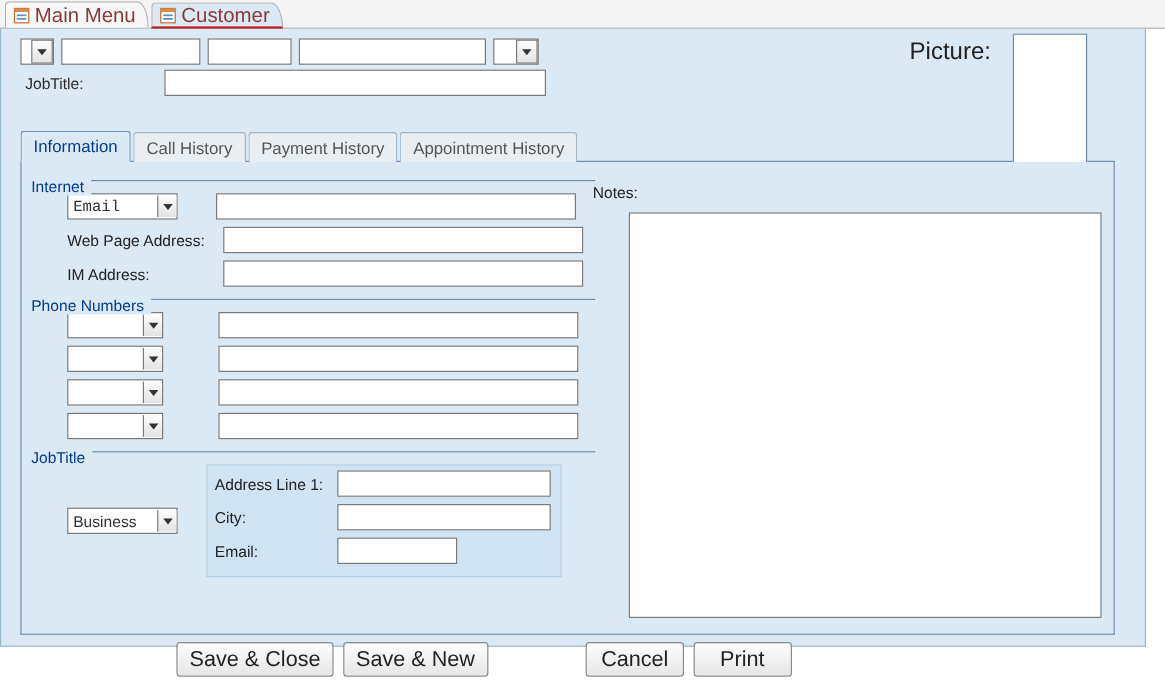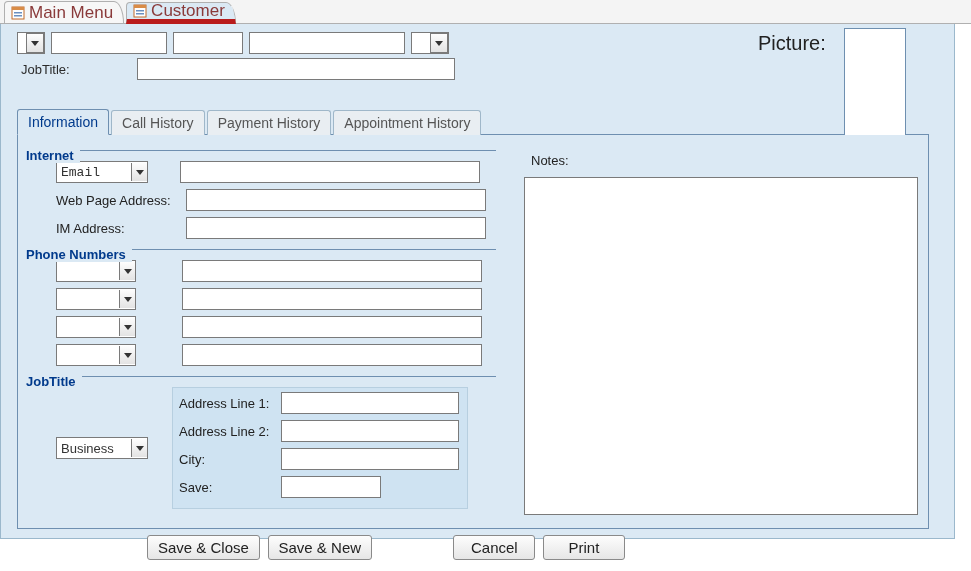--- a/index.html
+++ b/index.html
@@ -38,21 +38,21 @@
     margin-right: 2px;
     font-size: 17px;
     color: #8a3a3a;
     cursor: pointer;
     position: relative;
     margin-top: 48px;
   }
   .doc-tab svg { margin-right: 4px; }
   .doc-tab.active {
     background: #dbe9f4;
-    border-bottom: 5px solid #b91c1c;
+    border-bottom: 2px solid #b91c1c;
     margin-bottom: -1px;
     z-index: 2;
   }
 
   
   .form-area {
     background: #dbe9f4;
     width: 955px;
     height: 515px;
     margin: 0 0 0 0;
@@ -96,45 +96,45 @@
   .sub-tab.active { background:#dbe9f4; border:1px solid #6e8fb0; border-bottom:1px solid #dbe9f4; color:#003a8c; font-weight:400;}
   .sub-tab.active{ z-index:2;}
 
   .sub-panel {
     width:912px; height:394px; border:1px solid #6e8fb0; border-top:none; background:#dbe9f4;
     position:relative; padding:8px 8px;
   }
 
   
   .grp { position:relative; margin-bottom:10px; }
-  .grp .grp-title { color:#003a8c; font-size:13px; position:absolute; top:-2px; left:0; background:#dbe9f4; padding-right:6px;font-weight:bold;}
+  .grp .grp-title { color:#003a8c; font-size:13px; position:absolute; top:-2px; left:0; background:#dbe9f4; padding-right:6px;}
   .grp .grp-line { border-top:1px solid #6e8fb0; margin-left:0; margin-top:7px; }
   .grp-body { padding:10px 0 0 30px; }
 
   .row { display:flex; align-items:center; margin-bottom:6px; gap:6px;}
   .row .flabel { width:118px; text-align:left; color:#222; }
   .combo { height:22px; background:#fff; border:1px solid #7a7a7a; display:inline-flex; align-items:center; justify-content:space-between; padding-left:4px;}
   .combo.w90{width:92px;} .combo.w76{width:80px;}
   .combo .combo-btn{height:18px;width:16px;border-left:1px solid #7a7a7a;border-top:none;border-right:none;border-bottom:none;}
   .txt.w300{width:300px;}
 
   .addr-panel { background:#cfe3f2; border:1px solid #b7cfe0; width:296px; padding:4px 6px; }
   .addr-panel .row .flabel{ width:96px; }
   .addr-panel input{ width:178px;}
   .addr-panel .short{ width:100px;}
 
-  .notes-lbl{ position:absolute; top:18px; left:513px; color:#222;}
+  .notes-lbl{ position:absolute; top:18px; left:476px; color:#222;}
   .notes-box{ position:absolute; top:42px; left:506px; width:394px; height:338px; background:#fff; border:1px solid #7a7a7a; resize:none; font-family:inherit; font-size:13px; padding:4px;}
 
   
   .btn-row { text-align:left; padding:6px 0 0 130px;}
   .btn {
     display:inline-block; min-width:82px; padding:3px 10px; text-align:center;
     background:linear-gradient(#fdfdfd,#e6e6e6); border:1px solid #8a8a8a; border-radius:3px;
-    font-size:15px; color:#222; cursor:pointer; margin-right:4px;
+    font-size:18px; color:#222; cursor:pointer; margin-right:4px;
   }
   .btn-row .gap{ display:inline-block; width:70px;}
 
   
   .tri { width:0;height:0;border-left:4px solid transparent;border-right:4px solid transparent;border-top:5px solid #333; }
 
   
   #pictureBox{ width:62px; height:120px; }
   #pictureBox{ width:62px; }
   #pictureBox{ width:62px; height:120px; left:843px; top:4px;}
@@ -283,29 +283,25 @@
             <span class="combo-btn">
                 <span class="tri"></span>
               </span>
           </span>
           <div class="addr-panel">
             <div class="row">
                 <span class="flabel">Address Line 1:</span>
                 <input class="txt" value="" style="">
               </div>
             <div class="row">
-                <span class="flabel">Address Line 2:</span>
-                <input class="txt" value="" style="">
-              </div>
-            <div class="row">
                 <span class="flabel">City:</span>
                 <input class="txt" value="" style="">
               </div>
             <div class="row">
-                <span class="flabel">Save:</span>
+                <span class="flabel">Email:</span>
                 <input class="txt short" value="" style="">
               </div>
           </div>
         </div>
       </div>
 
       <span class="notes-lbl">Notes:</span>
       <textarea class="notes-box" style=""></textarea>
 
     </div>

